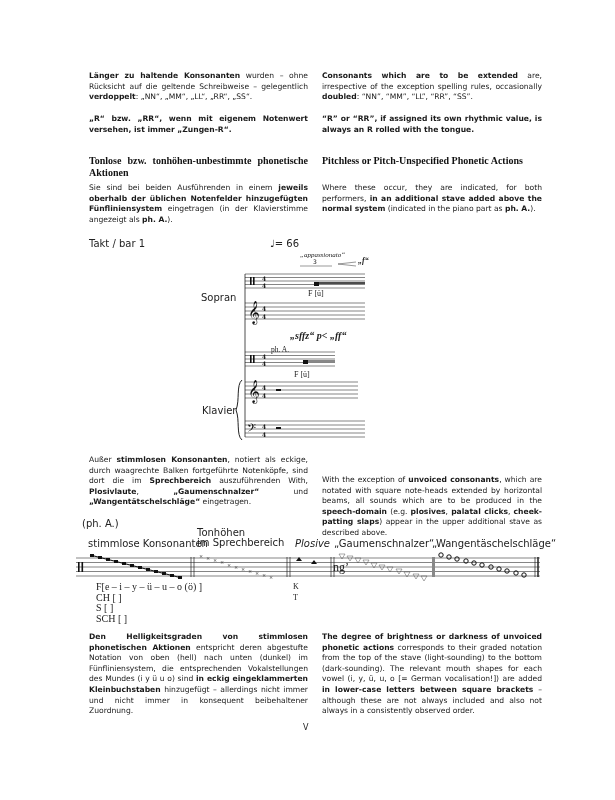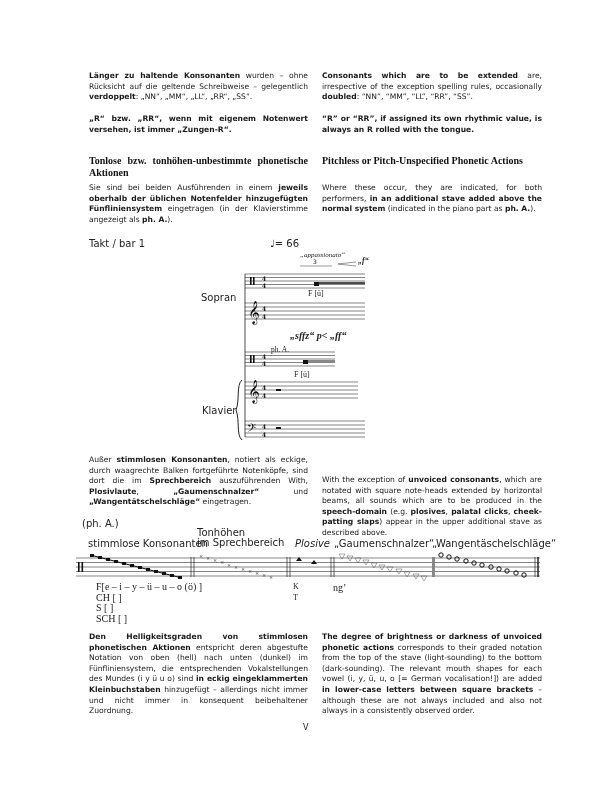--- a/index.html
+++ b/index.html
@@ -218,21 +218,21 @@
 <div class="label serif" style="left:96px; top:582px; font-size:10px; line-height:10.5px;">
   <div>F[e – i – y – ü – u – o (ö) ]</div>
   <div>CH [        ]</div>
   <div>S    [        ]</div>
   <div>SCH [       ]</div>
 </div>
 <div class="label serif" style="left:293px; top:582px; font-size:8px; line-height:10.5px;">
   <div>K</div>
   <div>T</div>
 </div>
-<div class="label serif" style="left:333px; top:582px; font-size:10px;">ng’</div>
+<div class="label serif" style="left:333px; top:560px; font-size:12px;">ng’</div>
 
 <div class="col left" style="top:632px;">
   <b>Den Helligkeitsgraden von stimmlosen phonetischen Aktionen</b><span> entspricht deren abgestufte Notation von oben (hell) nach unten (dunkel) im Fünfliniensystem, die entsprechenden Vokalstellungen des Mundes (i y ü u o) sind </span><b>in eckig eingeklammerten Kleinbuchstaben</b><span> hinzugefügt – allerdings nicht immer und nicht immer in konsequent beibehaltener Zuordnung.</span>
 </div>
 <div class="col right" style="top:632px;">
   <b>The degree of brightness or darkness of unvoiced phonetic actions</b><span> corresponds to their graded notation from the top of the stave (light-sounding) to the bottom (dark-sounding). The relevant mouth shapes for each vowel (i, y, ü, u, o [= German vocalisation!]) are added </span><b>in lower-case letters between square brackets</b><span> – although these are not always included and also not always in a consistently observed order.</span>
 </div>
 
 <div class="pagenum">V</div>
 

